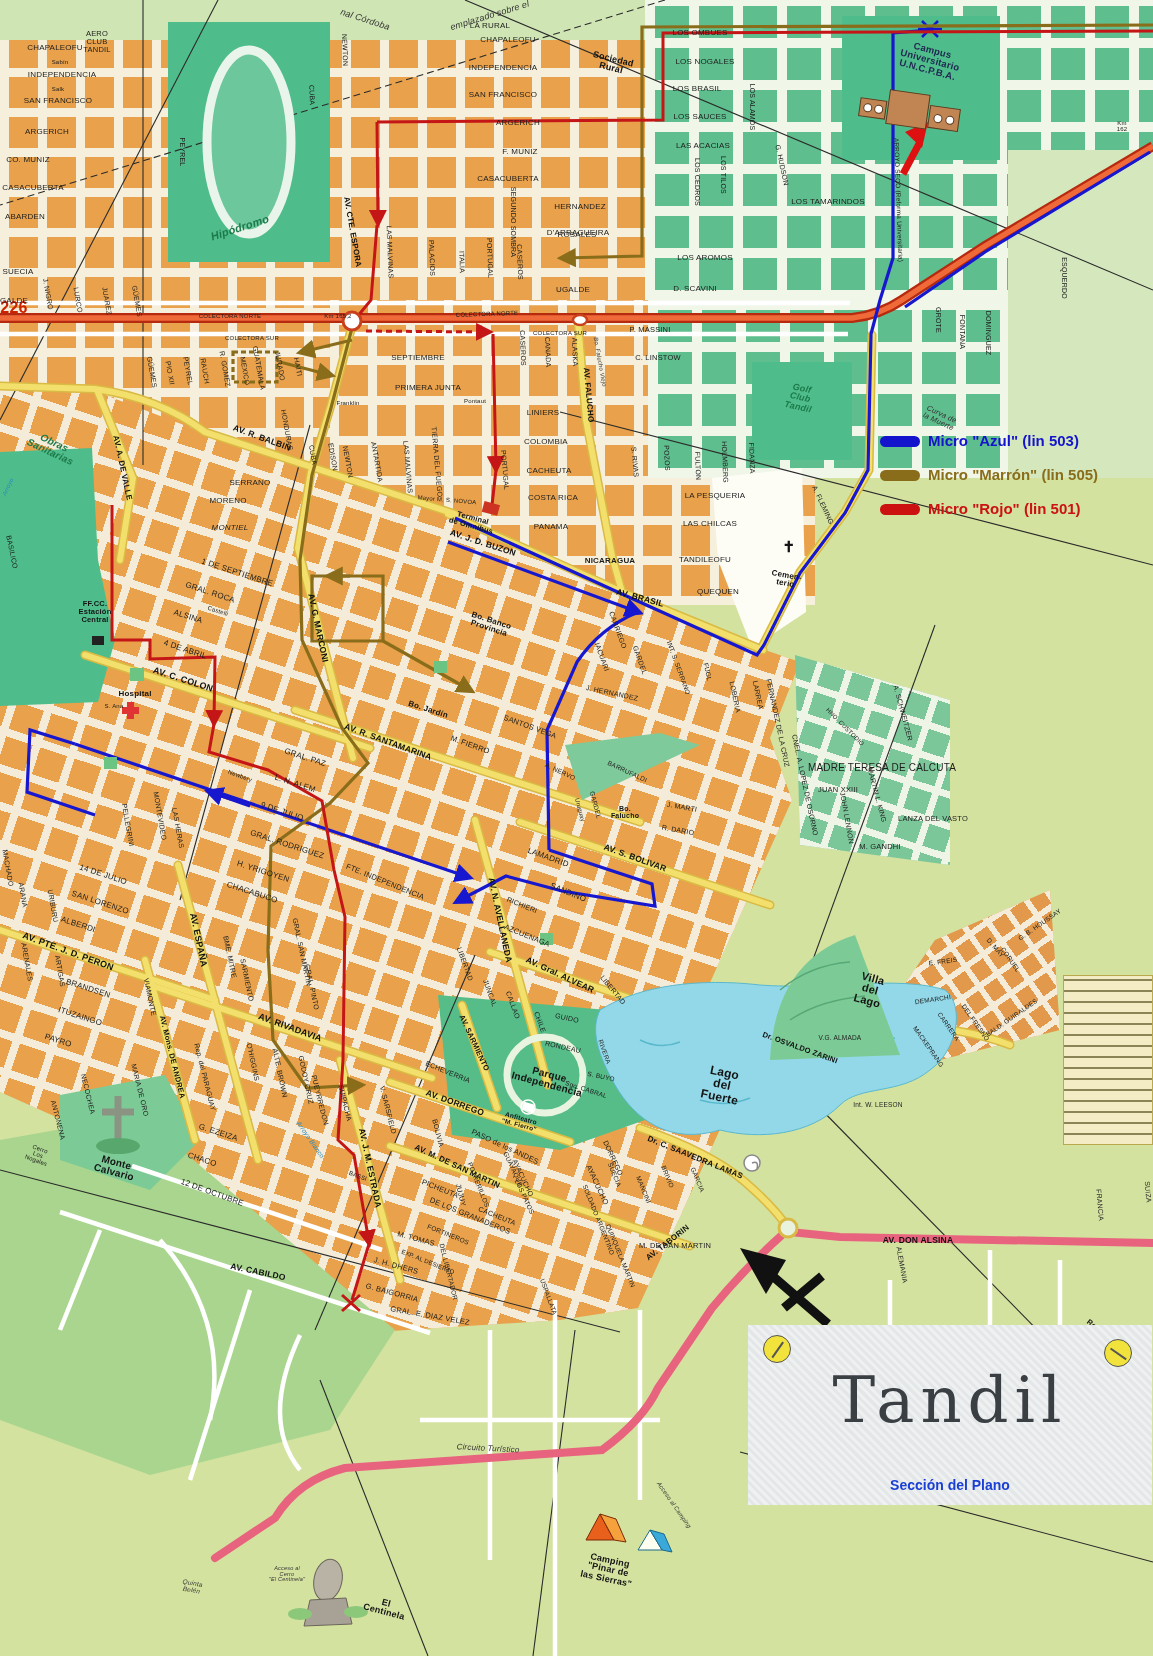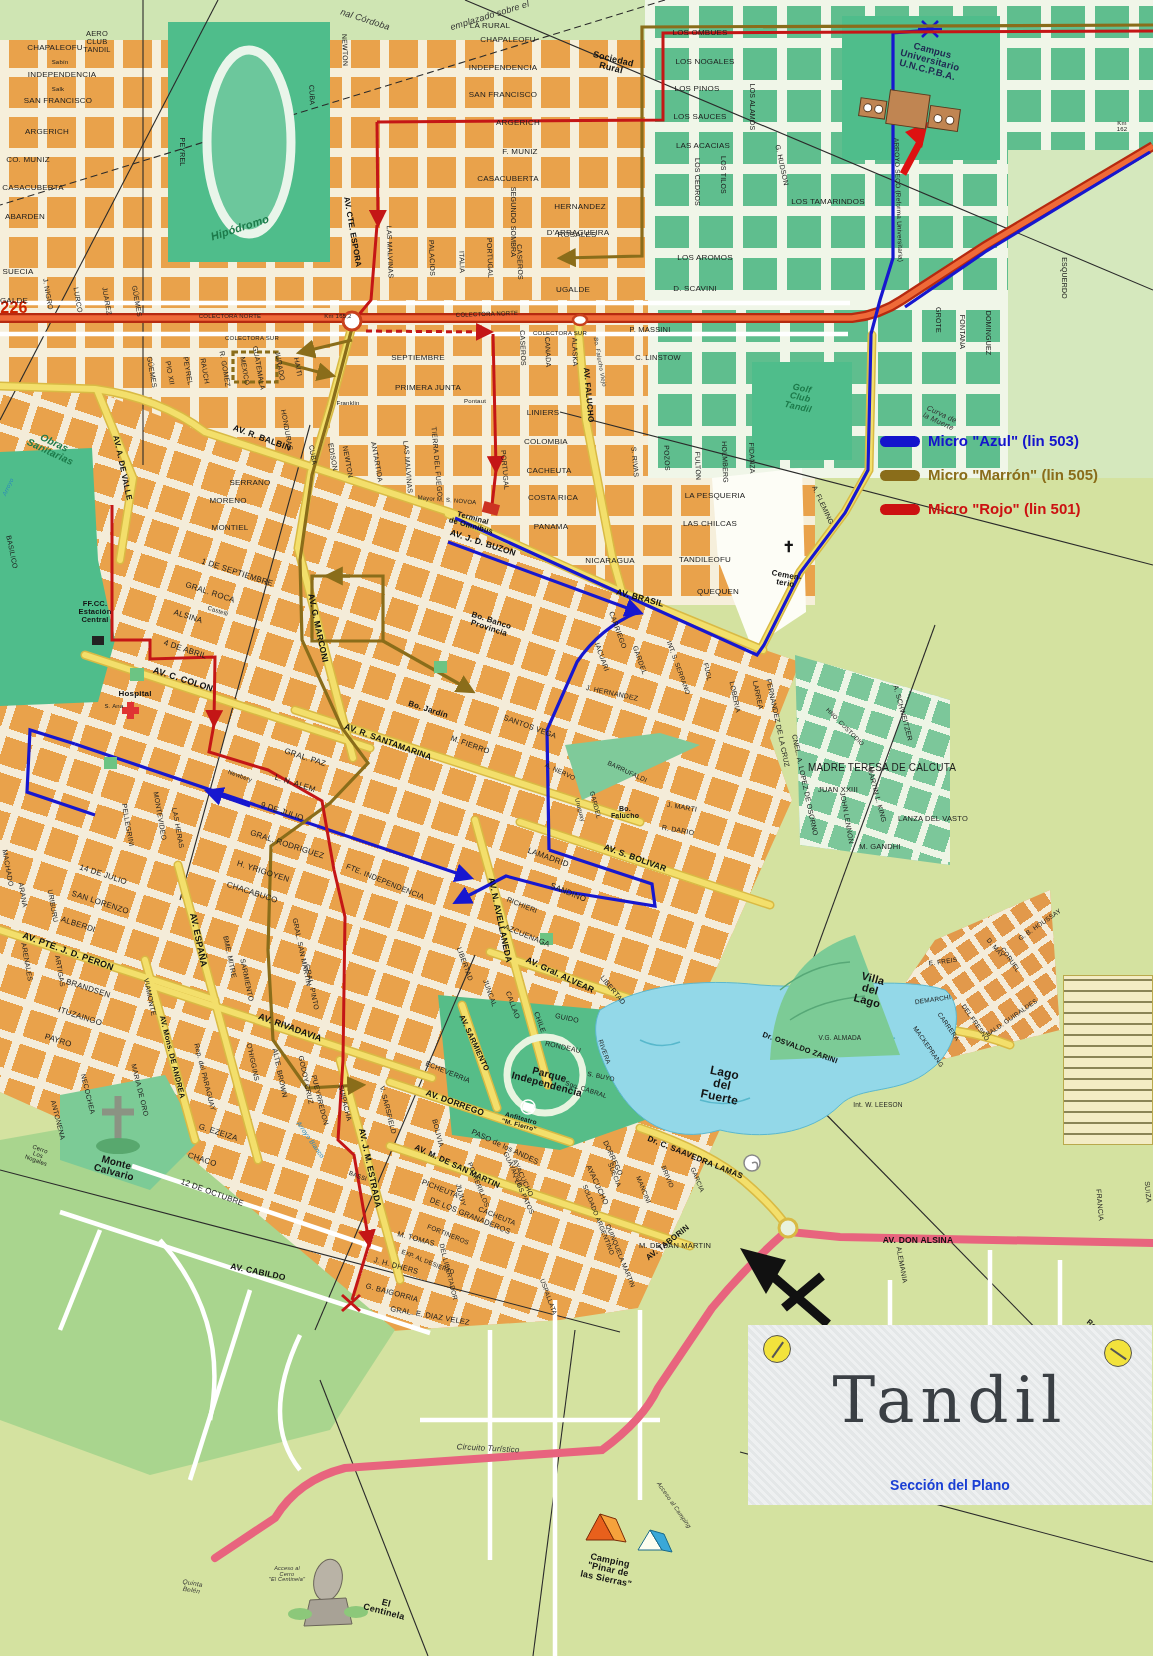--- a/index.html
+++ b/index.html
@@ -350,21 +350,21 @@
       <span class="lbl st" style="left: 432px; top: 258px; font-size: 7px; --r: 88deg;">PALACIOS</span>
       <span class="lbl st" style="left: 462px; top: 262px; font-size: 7px; --r: 88deg;">ITALIA</span>
       <span class="lbl st" style="left: 490px; top: 258px; font-size: 7px; --r: 88deg;">PORTUGAL</span>
       <span class="lbl st" style="left: 520px; top: 262px; font-size: 7px; --r: 88deg;">CASEROS</span>
       <span class="lbl st" style="left: 573px; top: 290px; font-size: 8px; --r: 0deg;">UGALDE</span>
       <span class="lbl st" style="left: 345px; top: 50px; font-size: 7px; --r: 88deg;">NEWTON</span>
       <span class="lbl st" style="left: 312px; top: 95px; font-size: 7px; --r: 88deg;">CUBA</span>
       <span class="lbl av" style="left: 352px; top: 232px; font-size: 8px; --r: 80deg;">AV. CTE. ESPORA</span>
       <span class="lbl st" style="left: 700px; top: 33px; font-size: 8px; --r: 0deg;">LOS OMBUES</span>
       <span class="lbl st" style="left: 705px; top: 62px; font-size: 8px; --r: 0deg;">LOS NOGALES</span>
-      <span class="lbl st" style="left: 697px; top: 89px; font-size: 8px; --r: 0deg;">LOS PINOS</span>
+      <span class="lbl st" style="left: 697px; top: 89px; font-size: 8px; --r: 0deg;">LOS BRASIL</span>
       <span class="lbl st" style="left: 700px; top: 117px; font-size: 8px; --r: 0deg;">LOS SAUCES</span>
       <span class="lbl st" style="left: 703px; top: 146px; font-size: 8px; --r: 0deg;">LAS ACACIAS</span>
       <span class="lbl st" style="left: 705px; top: 258px; font-size: 8px; --r: 0deg;">LOS AROMOS</span>
       <span class="lbl st" style="left: 695px; top: 289px; font-size: 8px; --r: 0deg;">D. SCAVINI</span>
       <span class="lbl st" style="left: 752px; top: 107px; font-size: 7px; --r: 90deg;">LOS ALAMOS</span>
       <span class="lbl st" style="left: 697px; top: 182px; font-size: 7px; --r: 90deg;">LOS CEDROS</span>
       <span class="lbl st" style="left: 723px; top: 175px; font-size: 7px; --r: 90deg;">LOS TILOS</span>
       <span class="lbl st" style="left: 782px; top: 165px; font-size: 7px; --r: 78deg;">G. HUDSON</span>
       <span class="lbl st" style="left: 828px; top: 202px; font-size: 8px; --r: 0deg;">LOS TAMARINDOS</span>
       <span class="lbl campus" style="left: 930px; top: 60px; font-size: 9.5px; --r: 15deg;">Campus
@@ -424,27 +424,27 @@
       <span class="lbl st" style="left: 408px; top: 467px; font-size: 7px; --r: 85deg;">LAS MALVINAS</span>
       <span class="lbl st" style="left: 505px; top: 470px; font-size: 7px; --r: 85deg;">PORTUGAL</span>
       <span class="lbl st" style="left: 523px; top: 348px; font-size: 7px; --r: 88deg;">CASEROS</span>
       <span class="lbl st" style="left: 548px; top: 352px; font-size: 7px; --r: 88deg;">CANADA</span>
       <span class="lbl st" style="left: 575px; top: 352px; font-size: 7px; --r: 88deg;">ALASKA</span>
       <span class="lbl st" style="left: 543px; top: 413px; font-size: 8px; --r: 0deg;">LINIERS</span>
       <span class="lbl st" style="left: 546px; top: 442px; font-size: 8px; --r: 0deg;">COLOMBIA</span>
       <span class="lbl st" style="left: 549px; top: 471px; font-size: 8px; --r: 0deg;">CACHEUTA</span>
       <span class="lbl st" style="left: 553px; top: 498px; font-size: 8px; --r: 0deg;">COSTA RICA</span>
       <span class="lbl st" style="left: 551px; top: 527px; font-size: 8px; --r: 0deg;">PANAMA</span>
-      <span class="lbl st" style="left: 610px; top: 561px; font-size: 8px; --r: 0deg;">NICARAGUA</span>
+      <span class="lbl st" style="left: 610px; top: 561px; font-size: 8px; font-weight: bold; --r: 0deg;">NICARAGUA</span>
       <span class="lbl av" style="left: 588px; top: 395px; font-size: 8px; --r: 85deg;">AV. FALUCHO</span>
       <span class="lbl st" style="left: 635px; top: 462px; font-size: 7px; --r: 85deg;">S. RIVAS</span>
       <span class="lbl av" style="left: 262px; top: 438px; font-size: 8.5px; --r: 20deg;">AV. R. BALBIN</span>
       <span class="lbl st" style="left: 250px; top: 483px; font-size: 8px; --r: 0deg;">SERRANO</span>
       <span class="lbl st" style="left: 228px; top: 501px; font-size: 8px; --r: 0deg;">MORENO</span>
-      <span class="lbl st" style="left: 230px; top: 528px; font-size: 8px; --r: 0deg;">MONTIEL</span>
+      <span class="lbl st" style="left: 230px; top: 528px; font-size: 8px; font-style: italic; --r: 0deg;">MONTIEL</span>
       <span class="lbl av" style="left: 122px; top: 468px; font-size: 8px; --r: 78deg;">AV. A. DE VALLE</span>
       <span class="lbl st" style="left: 12px; top: 552px; font-size: 7px; --r: 78deg;">BASILICO</span>
       <span class="lbl wt" style="left: 8px; top: 487px; font-size: 6px; --r: -65deg;">Arroyo</span>
       <span class="lbl pl" style="left: 52px; top: 448px; font-size: 10px; --r: 25deg;">Obras
 Sanitarias</span>
       <span class="lbl pl2" style="left: 95px; top: 612px; font-size: 7.5px; --r: 0deg;">FF.CC.
 Estación
 Central</span>
       <span class="lbl st" style="left: 715px; top: 496px; font-size: 8px; --r: 0deg;">LA PESQUERIA</span>
       <span class="lbl st" style="left: 710px; top: 524px; font-size: 8px; --r: 0deg;">LAS CHILCAS</span>

